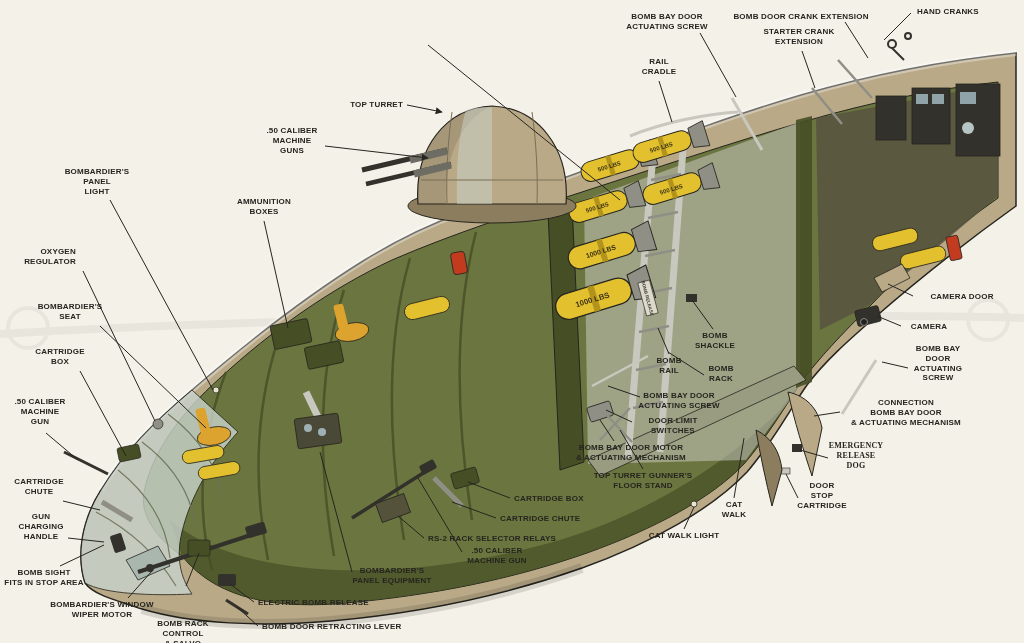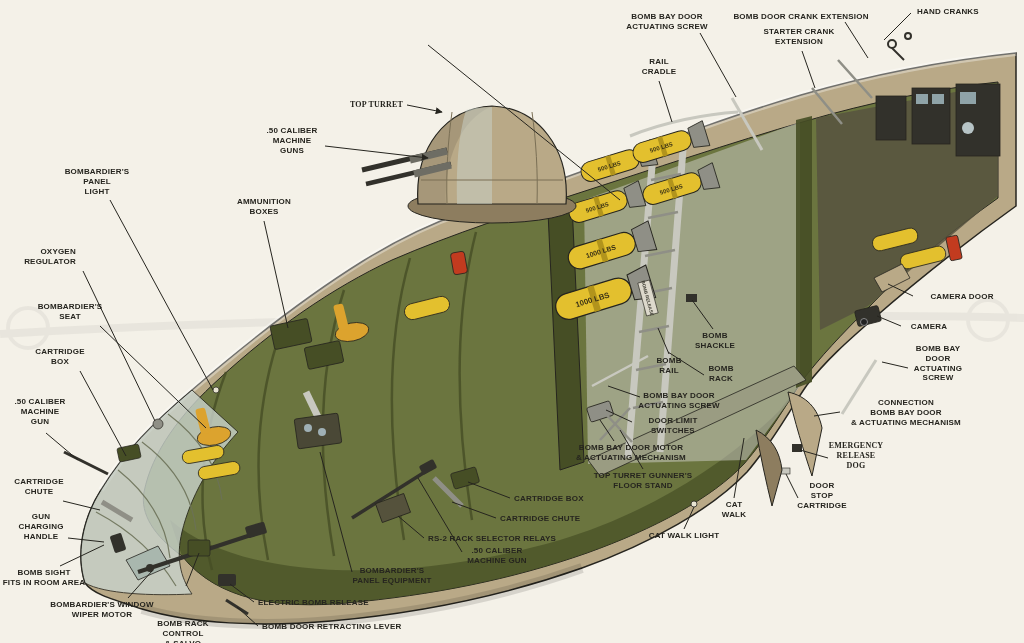--- a/index.html
+++ b/index.html
@@ -269,21 +269,21 @@
         <div>HAND CRANKS</div>
       </div>
       <div class="callout center" style="left: 799px; top: 27px;">
         <div>STARTER CRANK</div>
         <div>EXTENSION</div>
       </div>
       <div class="callout center" style="left: 659px; top: 57px;">
         <div>RAIL</div>
         <div>CRADLE</div>
       </div>
-      <div class="callout right" style="left: 403px; top: 100px; font-family: Liberation Serif, serif;">
+      <div class="callout right" style="left: 403px; top: 100px;">
         <div>TOP TURRET</div>
       </div>
       <div class="callout center" style="left: 292px; top: 126px;">
         <div>.50 CALIBER</div>
         <div>MACHINE</div>
         <div>GUNS</div>
       </div>
       <div class="callout center" style="left: 97px; top: 167px;">
         <div>BOMBARDIER'S</div>
         <div>PANEL</div>
@@ -314,21 +314,21 @@
         <div>CARTRIDGE</div>
         <div>CHUTE</div>
       </div>
       <div class="callout center" style="left: 41px; top: 512px;">
         <div>GUN</div>
         <div>CHARGING</div>
         <div>HANDLE</div>
       </div>
       <div class="callout center" style="left: 44px; top: 568px;">
         <div>BOMB SIGHT</div>
-        <div>FITS IN ROOM AREA</div>
+        <div>FITS IN STOP AREA</div>
       </div>
       <div class="callout center" style="left: 102px; top: 600px;">
         <div>BOMBARDIER'S WINDOW</div>
         <div>WIPER MOTOR</div>
       </div>
       <div class="callout center" style="left: 183px; top: 619px;">
         <div>BOMB RACK</div>
         <div>CONTROL</div>
         <div>&amp; SALVO</div>
         <div>RELEASE</div>

